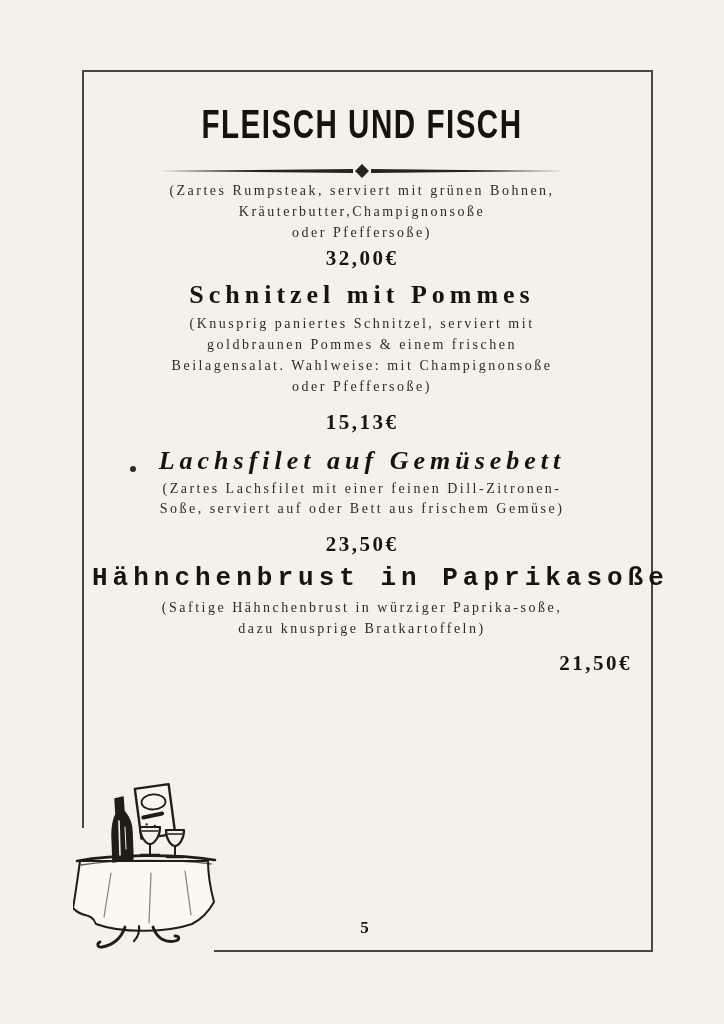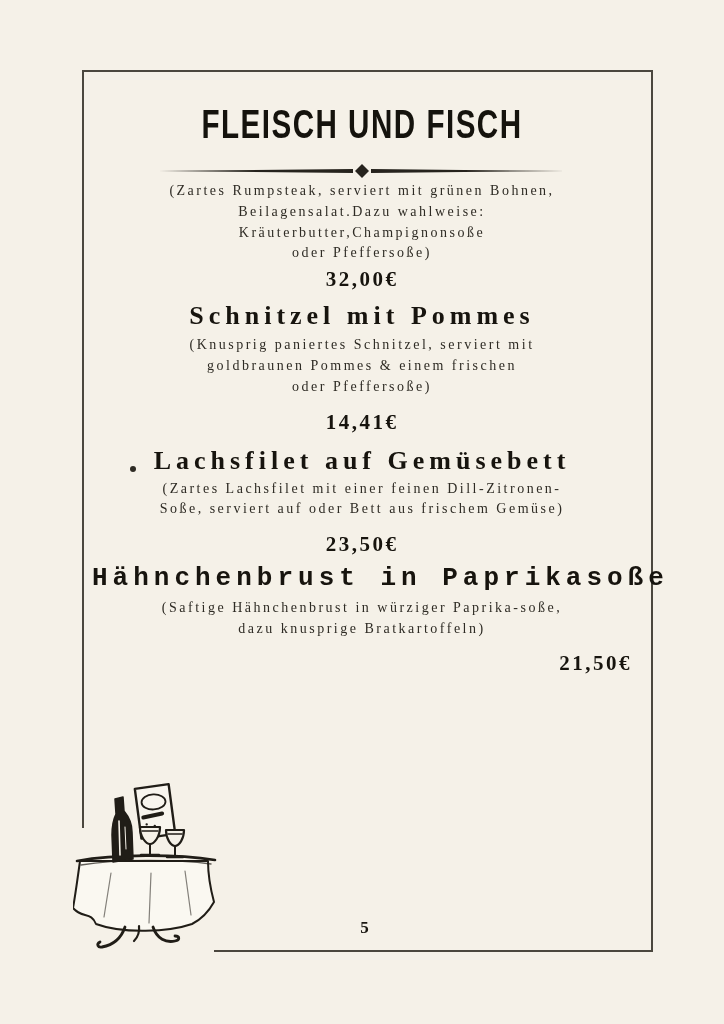--- a/index.html
+++ b/index.html
@@ -40,21 +40,21 @@
   .item-desc{color:#2e2b24;}
   .desc-line{font-size:14px;line-height:20.8px;letter-spacing:2.5px;white-space:nowrap;}
   .item-price{font-weight:700;font-size:21px;line-height:24px;letter-spacing:2.5px;color:#17140e;}
 
   .item-1 .item-name{margin-top:16px;}
   .item-1 .item-desc{margin-top:3px;}
   .item-1 .item-price{margin-top:3px;}
   .item-2 .item-name{margin-top:9px;}
   .item-2 .item-desc{margin-top:3px;}
   .item-2 .item-price{margin-top:12px;}
-  .item-3 .item-name{margin-top:11px;}
+  .item-3 .item-name{margin-top:11px;font-style:italic;}
   .item-3 .item-desc{margin-top:2px;}
   .item-3 .item-price{margin-top:12px;}
   .item-4 .item-name{margin-top:6px;font-family:Liberation Mono, monospace;}
   .item-4 .item-desc{margin-top:4px;}
   .item-4 .item-price{margin-top:11px;text-align:right;}
 
   .stray-bullet{
     position:absolute;left:130px;top:466px;width:6px;height:6px;
     border-radius:50%;background:#2e2b24;
   }
@@ -80,35 +80,35 @@
 
     <svg class="divider" width="410" height="14" viewBox="0 0 410 14">
       <polygon points="2,7 196,5 196,9" fill="#26231d"></polygon>
       <polygon points="408,7 214,5 214,9" fill="#26231d"></polygon>
       <polygon points="205,0 212,7 205,14 198,7" fill="#26231d"></polygon>
     </svg>
 
     <div class="item item-1">
       <div class="item-desc">
         <div class="desc-line">(Zartes Rumpsteak, serviert mit grünen Bohnen,</div>
-        <div class="desc-line">Beilagensalat.Dazu wahlweise:</div>
         <div class="desc-line">Kräuterbutter,Champignonsoße</div>
         <div class="desc-line">oder Pfeffersoße)</div>
       </div>
       <div class="item-price">32,00€</div>
     </div>
 
     <div class="item item-2">
       <div class="item-name">Schnitzel mit Pommes</div>
       <div class="item-desc">
         <div class="desc-line">(Knusprig paniertes Schnitzel, serviert mit</div>
         <div class="desc-line">goldbraunen Pommes &amp; einem frischen</div>
+        <div class="desc-line">Beilagensalat. Wahlweise: mit Champignonsoße</div>
         <div class="desc-line">oder Pfeffersoße)</div>
       </div>
-      <div class="item-price">14,41€</div>
+      <div class="item-price">15,13€</div>
     </div>
 
     <div class="item item-3">
       <div class="item-name">Lachsfilet auf Gemüsebett</div>
       <div class="item-desc">
         <div class="desc-line">(Zartes Lachsfilet mit einer feinen Dill-Zitronen-</div>
         <div class="desc-line">Soße, serviert auf oder Bett aus frischem Gemüse)</div>
       </div>
       <div class="item-price">23,50€</div>
     </div>

